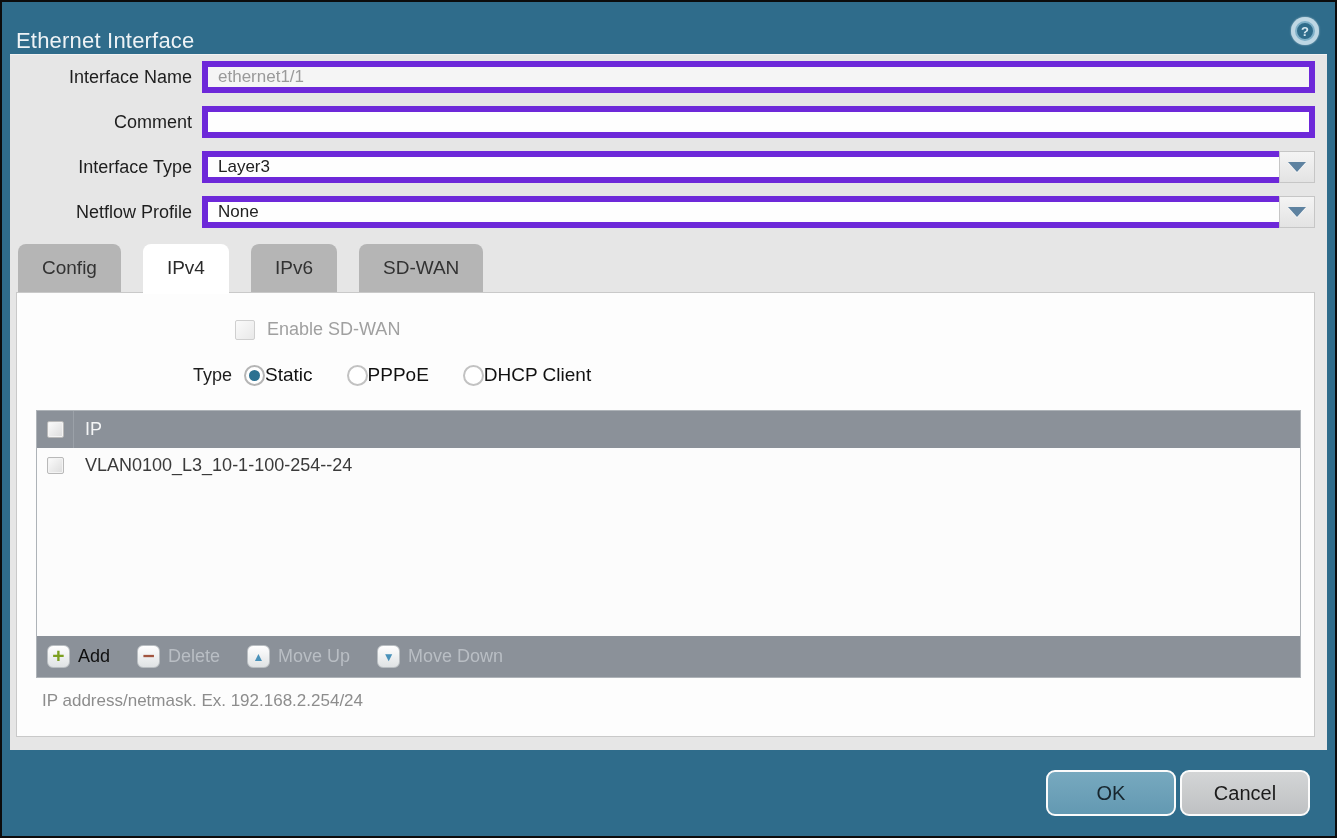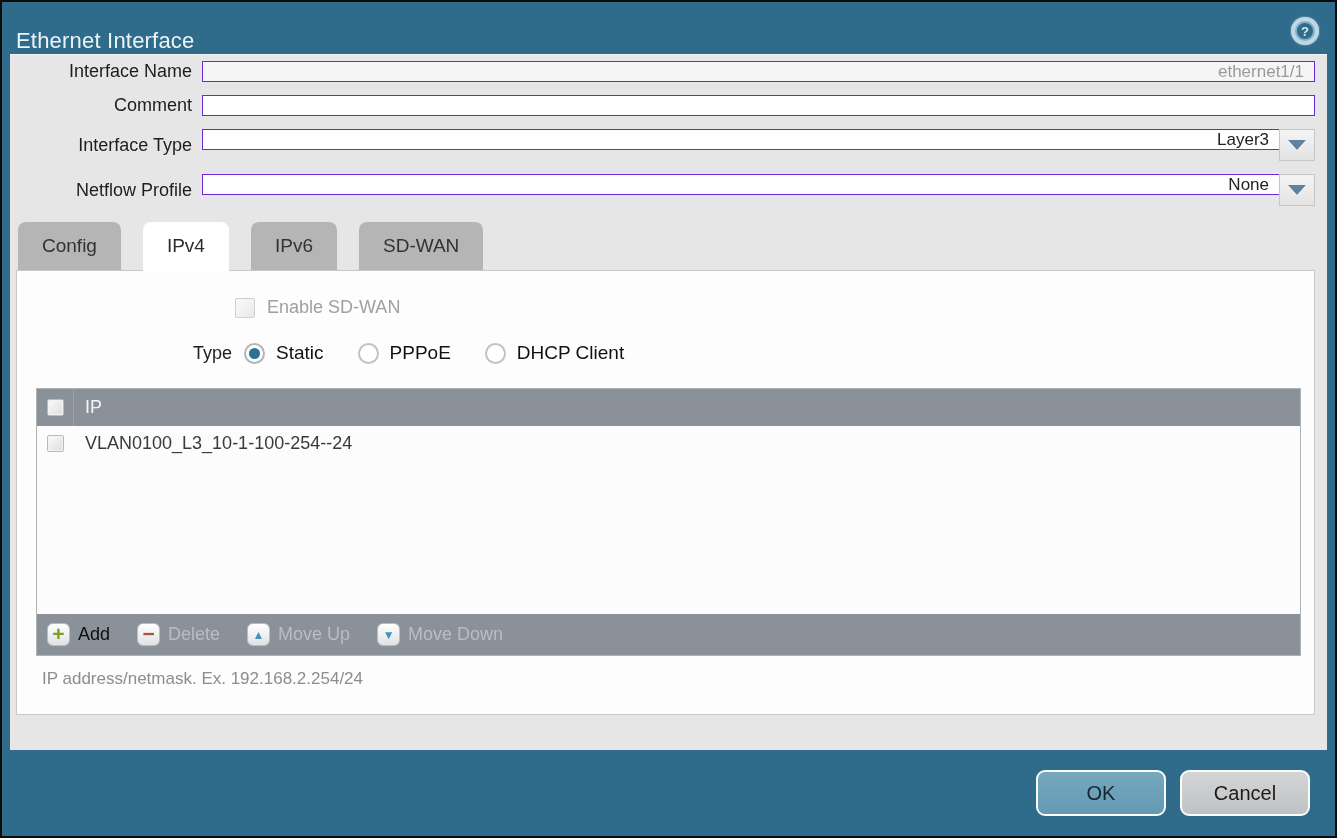--- a/index.html
+++ b/index.html
@@ -50,24 +50,24 @@
     overflow:hidden;
   }
 
   .form-row { display:flex; align-items:center; margin-bottom:13px; }
   .form-label {
     flex:0 0 192px; text-align:right; padding-right:10px;
     font-size:18px; color:#1e1e1e;
   }
   .field-wrap { flex:1 1 auto; margin-right:12px; position:relative; display:flex; }
   .txt {
-    flex:1 1 auto; height:21px;
-    border:1px solid #6d28d9; background:#fefefe;
+    flex:1 1 auto; height:32px;
+    border:6px solid #6d28d9; background:#fefefe;
     font-family:inherit; font-size:17px; color:#222;
-    padding:0 10px; outline:none;text-align:right;
+    padding:0 10px; outline:none;
   }
   .txt.disabled { background:#f5f5f5; color:#9a9a9a; }
   .combo .txt { border-right:none; }
   .combo-trigger {
     flex:0 0 36px; height:32px;
     border:1px solid #c6c6c6;
     background:linear-gradient(#f4f4f4,#e3e3e3);
     display:flex; align-items:center; justify-content:center;
     cursor:pointer;
   }
@@ -123,21 +123,21 @@
   .type-label { font-size:18px; color:#1e1e1e; margin-right:12px; }
   .radio-opt { display:flex; align-items:center; margin-right:34px; cursor:pointer; }
   .radio {
     width:21px; height:21px; border-radius:50%;
     border:2px solid #c2c2c2; background:#fff;
     display:flex; align-items:center; justify-content:center;
   }
   .radio .dot { width:11px; height:11px; border-radius:50%; background:transparent; }
   .radio.selected { border-color:#b5b5b5; }
   .radio.selected .dot { background:#2b7191; }
-  .radio-opt .radio-label { margin-left:11px; font-size:19px; color:#111; }
+  .radio-opt .radio-label { font-size:19px; color:#111; }
 
   
   .ip-table { margin-top:24px; border:1px solid #aeb3b8; }
   .ip-header {
     height:37px; background:#8b9199;
     display:flex; align-items:center;
   }
   .cb-cell {
     flex:0 0 37px; display:flex; align-items:center; justify-content:center;
     align-self:stretch;
@@ -166,21 +166,21 @@
   .glyph-plus { color:#7da021; font-size:21px; line-height:1; margin-top:-2px; }
   .glyph-minus { color:#a2553f; font-size:21px; line-height:1; margin-top:-3px; }
   .glyph-up, .glyph-down { color:#4a92ba; font-size:12px; line-height:1; }
 
   .hint { margin:13px 0 0 6px; font-size:17px; color:#8d8d8d; }
 
   
   .footer {
     flex:0 0 86px;
     display:flex; align-items:center; justify-content:flex-end;
-    padding-right:25px; gap:14px;
+    padding-right:25px; gap:4px;
   }
   .btn {
     height:46px; min-width:130px;
     border:2px solid #fbfbfb; border-radius:9px;
     font-family:inherit; font-size:20px; color:#17262e;
     cursor:pointer;
   }
   .btn-ok { background:linear-gradient(#77a9bf,#6399b2); }
   .btn-cancel { background:linear-gradient(#d3d5d6,#bfc1c3); color:#1b1b1b; }
 </style>

